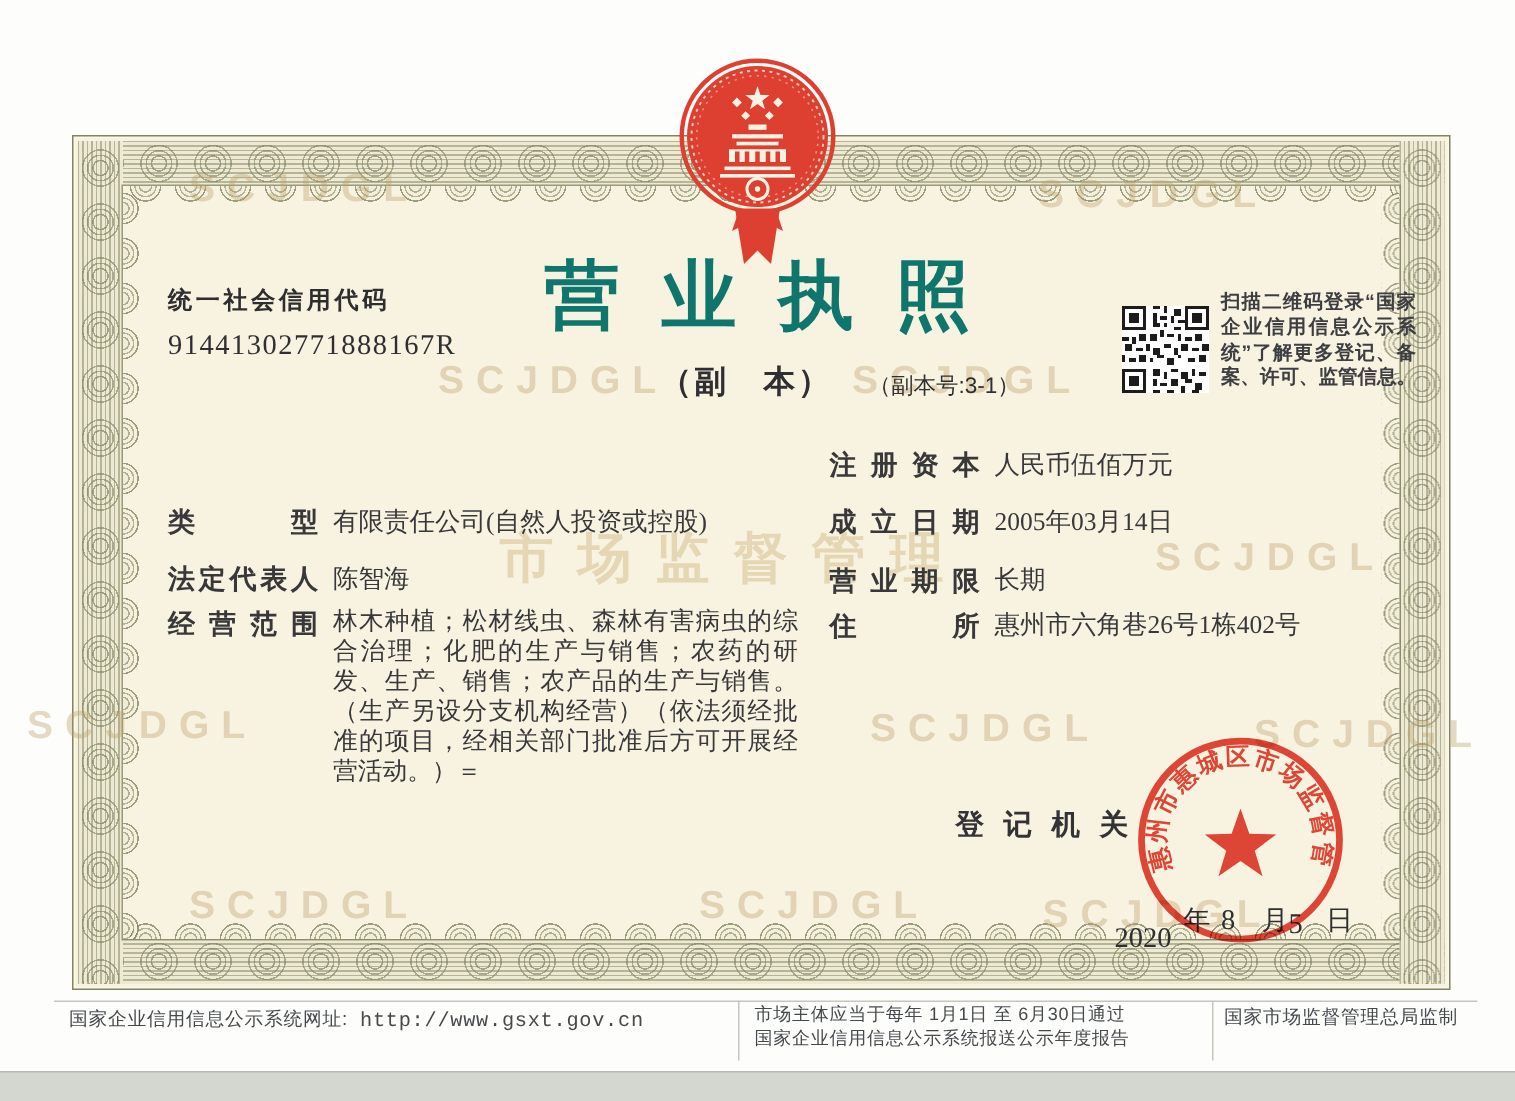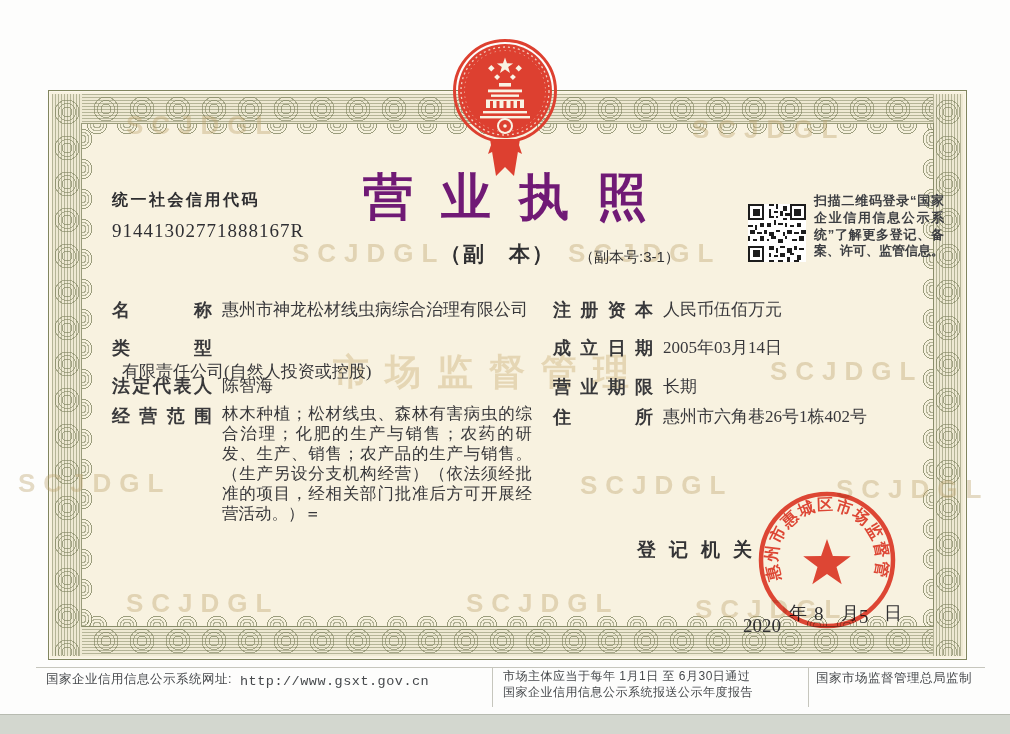--- a/index.html
+++ b/index.html
@@ -40,35 +40,35 @@
   .w7{left:580px;top:470px;} .w8{left:836px;top:474px;} .w9{left:126px;top:588px;}
   .w10{left:466px;top:588px;} .w11{left:695px;top:594px;}
   .wm-big{position:absolute;left:333px;top:348px;font-size:36px;font-weight:bold;letter-spacing:16px;
           color:rgba(193,160,96,.34);z-index:1;text-align:right;}
 
   
   .credit{position:absolute;left:112px;top:190px;z-index:2;}
   .credit .lbl{font-size:16px;font-weight:bold;letter-spacing:2.5px;color:#2e2e30;}
   .credit .code{margin-top:9px;font-family:"Liberation Serif",serif;font-size:19px;letter-spacing:1px;color:#2f2f33;}
   .title{position:absolute;left:300px;top:164px;width:410px;text-align:center;font-size:50px;font-weight:bold;
-         color:#701a75;letter-spacing:28px;text-indent:28px;z-index:2;}
+         color:#0f766e;letter-spacing:28px;text-indent:28px;z-index:2;}
   .copyrow{position:absolute;left:440px;top:240px;display:flex;align-items:flex-end;z-index:2;color:#2f2f31;}
   .copy-label{font-size:21px;font-weight:bold;letter-spacing:2px;}
   .copy-no{font-size:15px;margin-left:24px;padding-bottom:1px;}
   .qr{position:absolute;left:748px;top:204px;width:58px;height:58px;z-index:2;}
   .qr-caption{position:absolute;left:814px;top:193px;width:130px;font-size:13px;line-height:16.8px;
               font-weight:bold;color:#3c3e42;text-align:justify;z-index:2;}
 
   
   .row{position:absolute;display:flex;z-index:2;}
   .flabel{display:inline-block;width:100px;text-align:justify;text-align-last:justify;
           font-size:18px;font-weight:bold;color:#38383a;flex:none;}
   .fval{font-family:"Liberation Serif",serif;font-size:17px;color:#38383b;margin-left:10px;}
   .lrow{left:112px;} .rrow{left:553px;}
-  .r1{top:298px;} .r2{top:336px;flex-direction:column;} .r3{top:374px;} .r4{top:404px;}
+  .r1{top:298px;} .r2{top:336px;} .r3{top:374px;} .r4{top:404px;}
   .rr1{top:298px;} .rr2{top:336px;} .rr3{top:375px;} .rr4{top:405px;}
   .scope-val{width:310px;line-height:20px;font-size:16.5px;text-align:justify;margin-left:10px;
              font-family:"Liberation Serif",serif;color:#38383b;}
 
   
   .registry-label{position:absolute;left:637px;top:537px;font-size:19px;font-weight:bold;
                   letter-spacing:13px;color:#333335;z-index:2;}
   .date-token{position:absolute;font-size:18px;color:#2f2f31;z-index:2;}
   .dt-num{font-family:"Liberation Serif",serif;font-size:19px;}
   .dy{left:743px;top:603px;margin-top:12px;} .dyu{left:789px;top:601px;} .dm{left:814px;top:603px;}
@@ -217,24 +217,20 @@
         <rect x="18" y="21" width="2" height="1"></rect>
         <rect x="21" y="22" width="2" height="2"></rect>
       <rect x="9" y="24" width="2" height="1"></rect>
         <rect x="13" y="24" width="2" height="1"></rect>
         <rect x="17" y="23" width="1" height="2"></rect>
       <rect x="20" y="24" width="2" height="1"></rect>
     </g>
   </svg>
   <div class="qr-caption">扫描二维码登录“国家企业信用信息公示系统”了解更多登记、备案、许可、监管信息。</div>
 
-  <div class="row lrow r1">
-    <span class="flabel">名称</span>
-    <span class="fval">惠州市神龙松材线虫病综合治理有限公司</span>
-  </div>
   <div class="row lrow r2">
     <span class="flabel">类型</span>
     <span class="fval">有限责任公司(自然人投资或控股)</span>
   </div>
   <div class="row lrow r3">
     <span class="flabel">法定代表人</span>
     <span class="fval">陈智海</span>
   </div>
   <div class="row lrow r4">
     <span class="flabel">经营范围</span>

